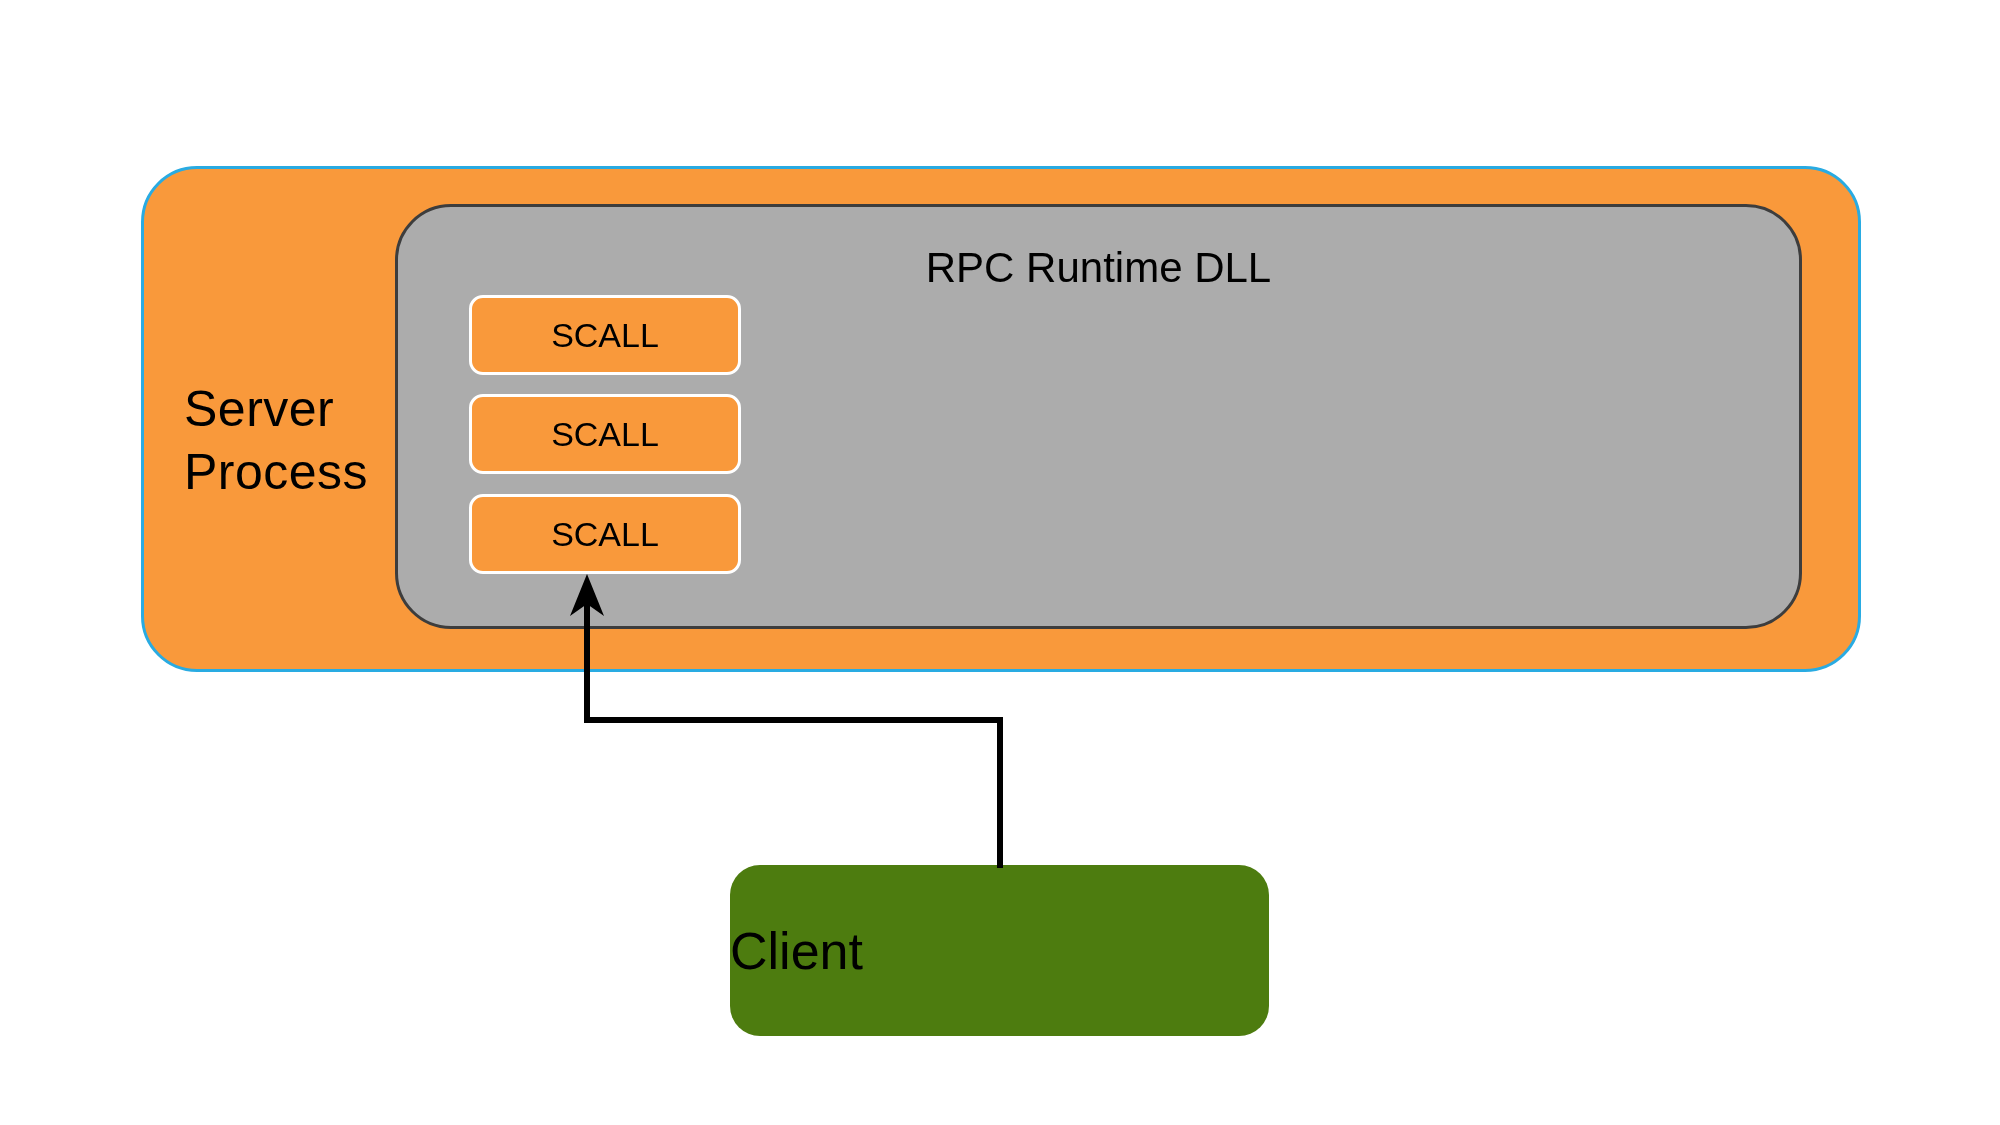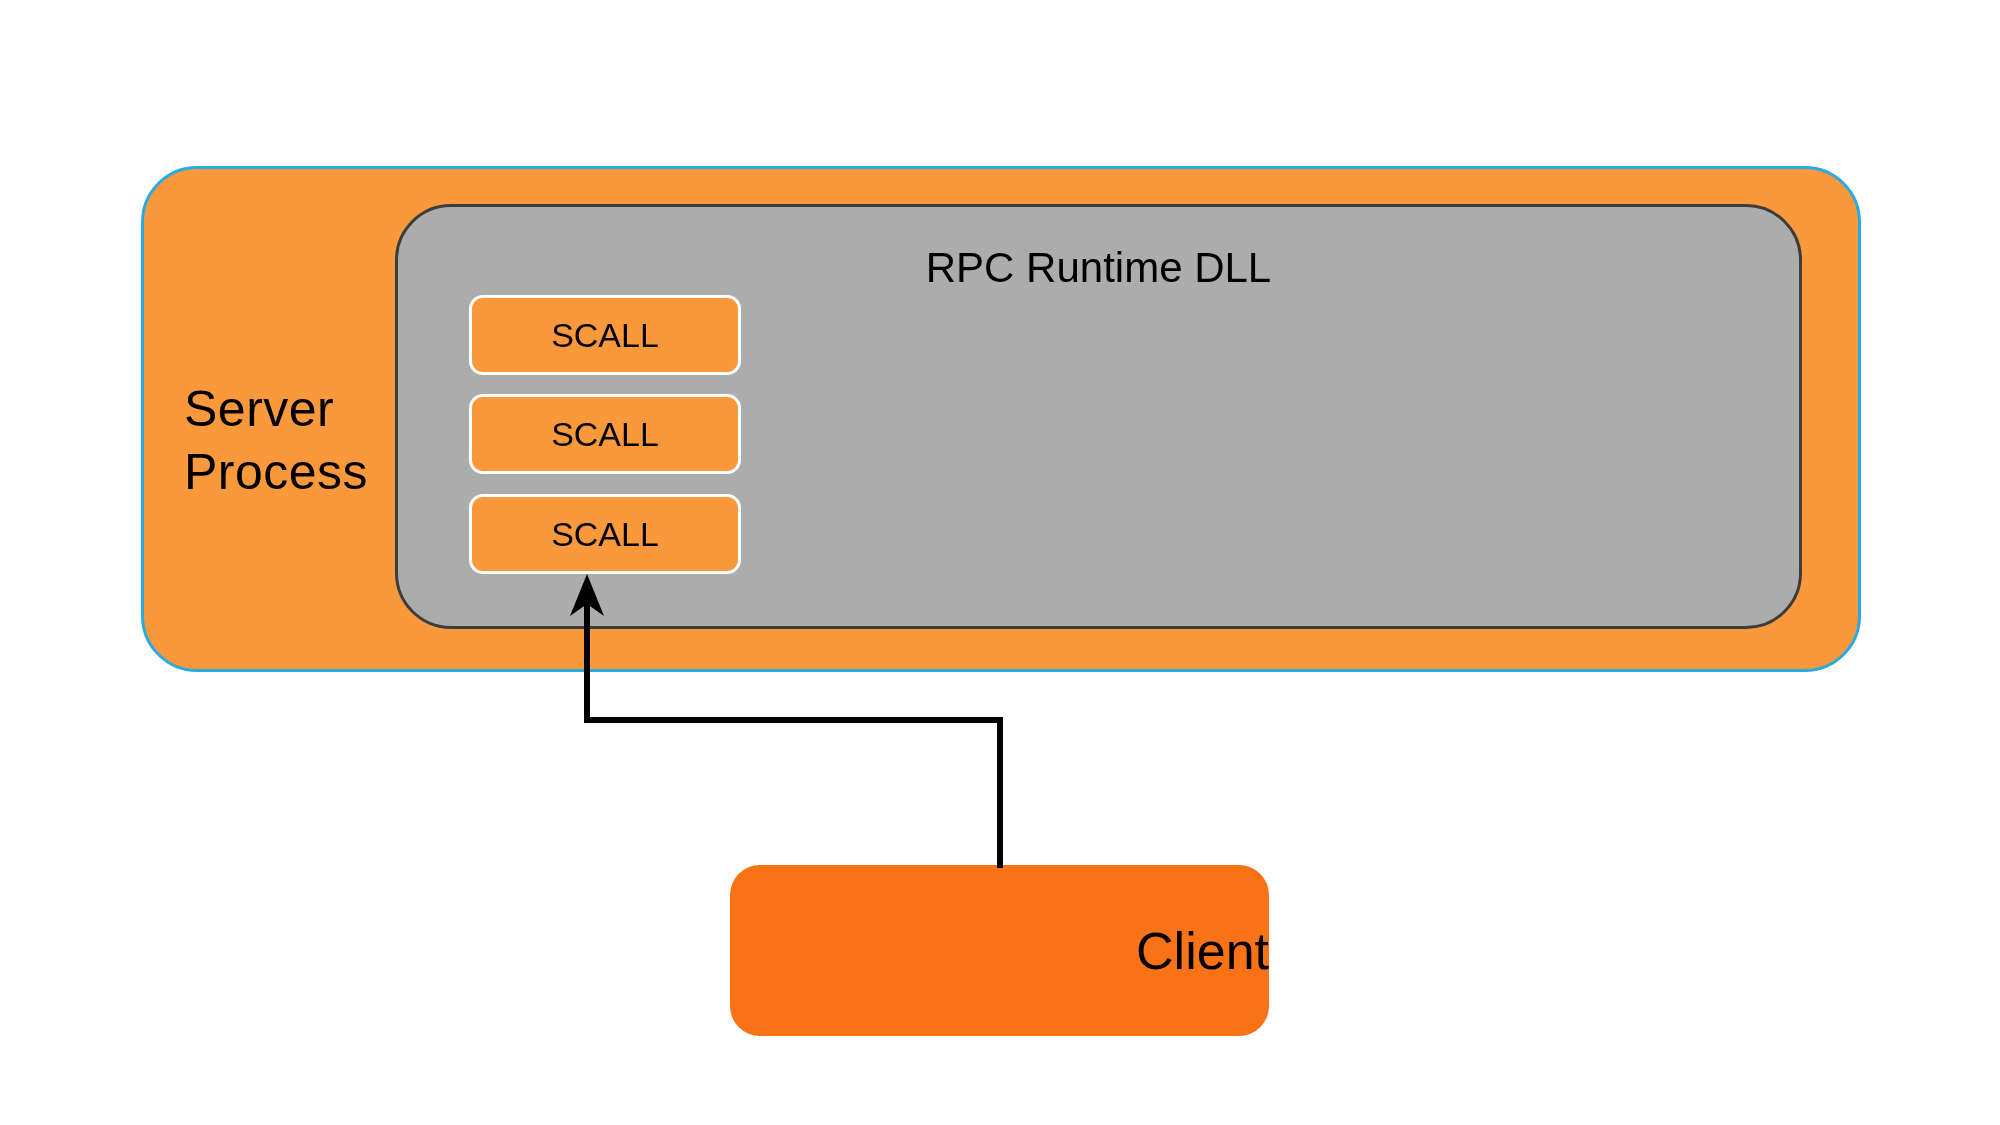--- a/index.html
+++ b/index.html
@@ -67,25 +67,25 @@
     color: #000000;
   }
   .scall-1 { top: 295px; }
   .scall-2 { top: 394px; }
   .scall-3 { top: 494px; }
 
   
   .client-box {
     left: 730px; top: 865px;
     width: 539px; height: 171px;
-    background: #f97316;
+    background: #4d7c0f;
     border-radius: 30px;
     display: flex;
     align-items: center;
-    justify-content: flex-end;
+    justify-content: flex-start;
     font-size: 52px;
     color: #000000;
   }
 
   
   .arrow-layer {
     position: absolute;
     left: 0; top: 0;
     width: 2000px; height: 1125px;
     pointer-events: none;

